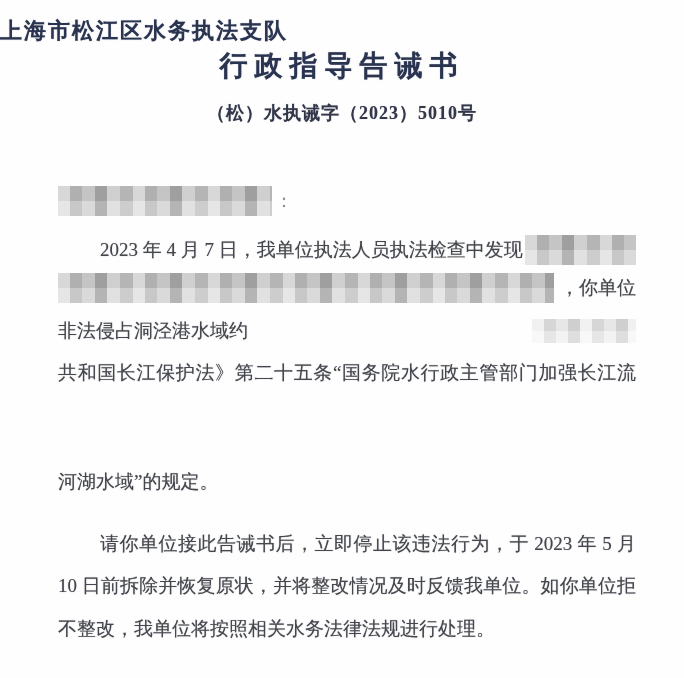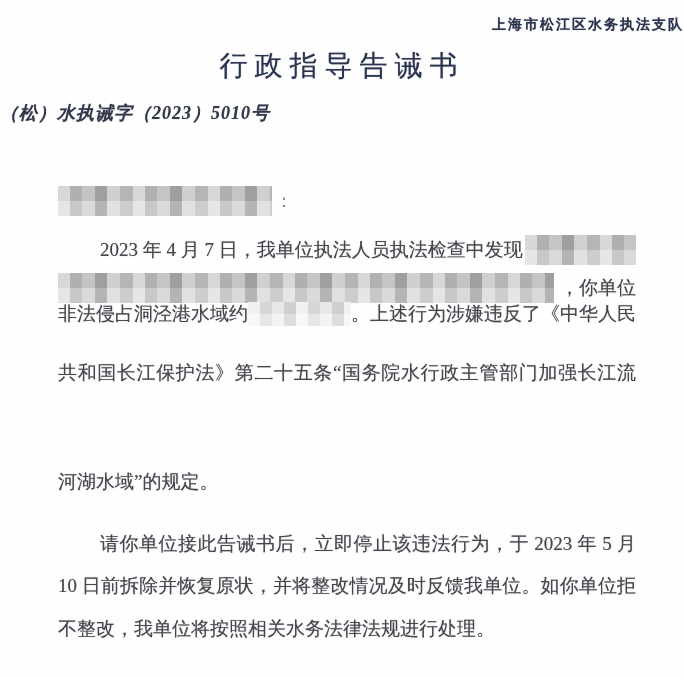--- a/index.html
+++ b/index.html
@@ -7,43 +7,42 @@
     position: relative;
     width: 684px;
     height: 678px;
     background: #fefefe;
     overflow: hidden;
     font-family: "Liberation Serif", serif;
   }
   
   .org-title {
     position: absolute; top: 16px; left: 0; right: 0;
-    text-align: right;
-    font-size: 14px; font-weight: bold;
+    text-align: left;
+    font-size: 22px; font-weight: bold;
     letter-spacing: 2px;
     color: #2a3450;
     text-shadow: 0 0 1px rgba(42,52,80,.55);
     font-family: Liberation Mono, monospace;
   }
   .doc-title {
     position: absolute; top: 47px; left: 0; right: 0;
     text-align: center;
-    font-size: 28px; font-weight: normal;
+    font-size: 28px; font-weight: bold;
     letter-spacing: 7px;
     color: #2a3450;
     text-shadow: 0 0 1px rgba(42,52,80,.55);
   }
   .doc-number {
     position: absolute; top: 101px; left: 0; right: 0;
-    text-align: left;
+    text-align: center;
     font-size: 18px; font-weight: bold;
     letter-spacing: 1px;
     color: #32374a;
     text-shadow: 0 0 1px rgba(50,55,74,.45);
-    font-style: italic;
   }
   
   .line {
     position: absolute; left: 58px; right: 48px;
     font-size: 19px;
     line-height: 32px;
     height: 32px;
     color: #45474e;
     text-shadow: 0 0 1px rgba(69,71,78,.5);
     white-space: nowrap;
@@ -113,24 +112,23 @@
   <div class="line flexrow" style="top:234px;">
     <span class="indent-pad">2023 年 4 月 7 日，我单位执法人员执法检查中发现</span>
     <span class="mosaic mosaic--grow" style="margin-left:2px;"></span>
   </div>
 
   <div class="line flexrow" style="top:272px;">
     <span class="mosaic mosaic--grow" style="margin-right:6px;"></span>
     <span>，你单位</span>
   </div>
 
-  <div class="line flexrow" style="top:298px; justify-content:space-between;">
+  <div class="line flexrow" style="top:315px; justify-content:space-between;">
     <span>非法侵占洞泾港水域约</span>
     <span class="mosaic mosaic--light" style="width:104px;"></span>
-    <span>。上述行为涉嫌违反了《中华人民</span>
   </div>
 
   <div class="line just" style="top:357px;">共和国长江保护法》第二十五条“国务院水行政主管部门加强长江流</div>
 
 
 
   <div class="line" style="top:466px;">河湖水域”的规定。</div>
 
   <div class="line just indent-text" style="top:528px;">请你单位接此告诫书后，立即停止该违法行为，于 2023 年 5 月</div>
 

